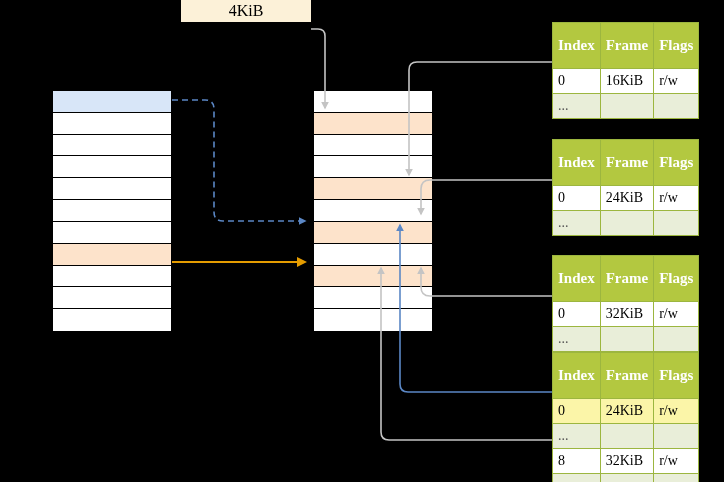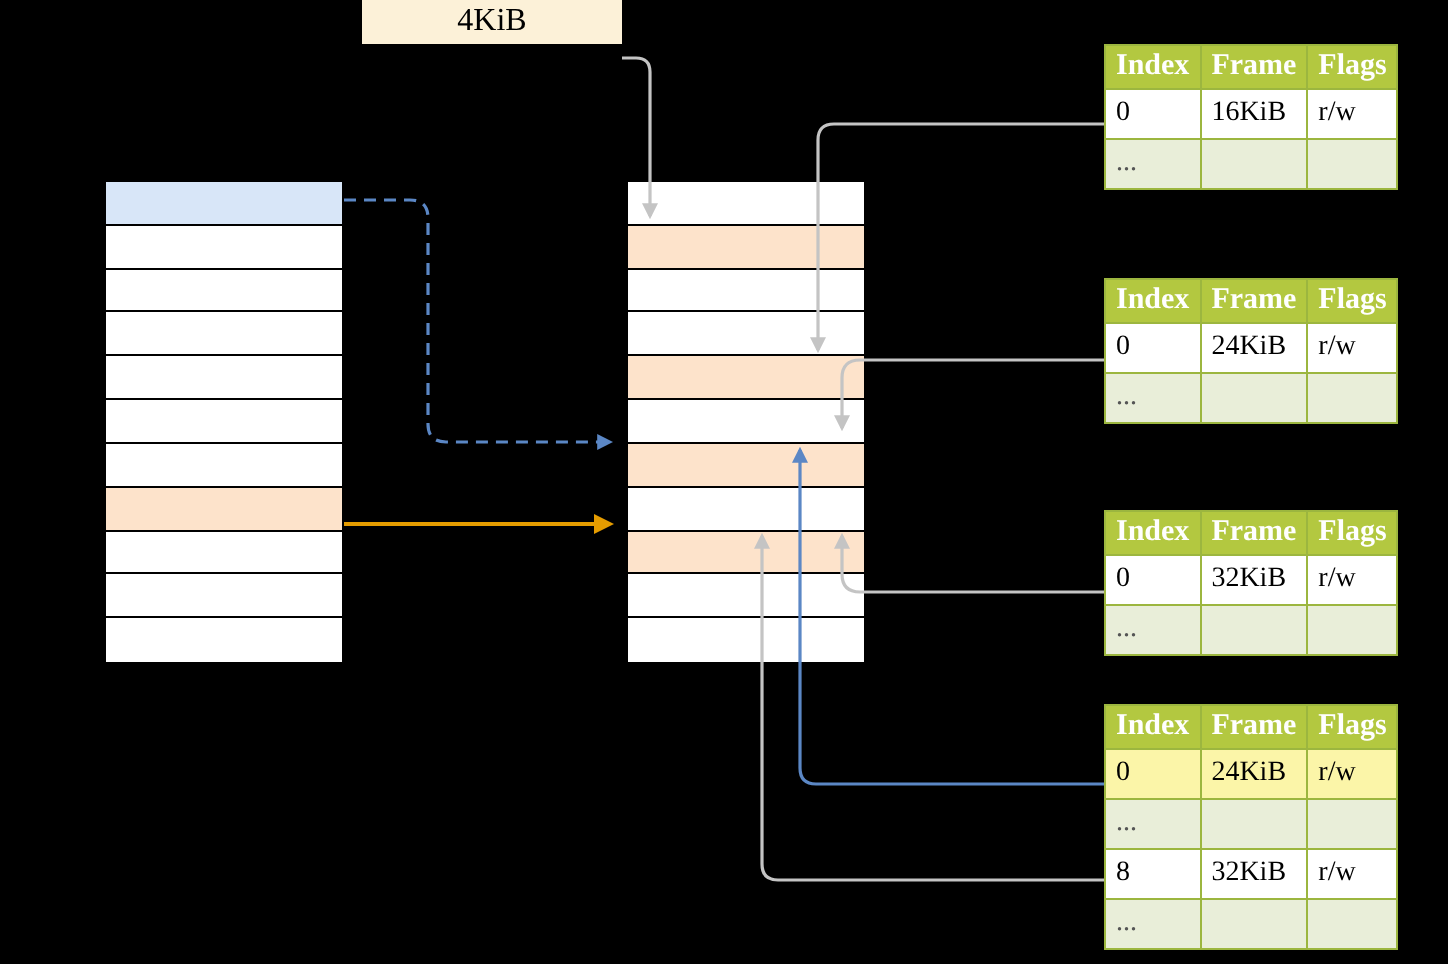--- a/index.html
+++ b/index.html
@@ -16,21 +16,21 @@
 
   
   .labelbox{position:absolute;background:#fcf1d8;border:0;
             display:flex;align-items:center;justify-content:center;
             font-size:16px;color:#000;}
 
   
   .ptable{position:absolute;border-collapse:collapse;
           border:1px solid #9cb63f;background:#fff;font-size:14px;}
   .ptable th{background:#b3c840;color:#ffffff;font-weight:bold;
-             text-align:left;padding:2px 5px;border:1px solid #9cb63f;
+             text-align:left;padding:14px 5px;border:1px solid #9cb63f;
              font-size:15px;white-space:nowrap;}
   .ptable td{padding:2px 5px;border:1px solid #9cb63f;color:#000;
              background:#ffffff;height:20px;white-space:nowrap;}
   .ptable tr.dots td{background:#e9eed9;color:#555;}
   .ptable td.hl{background:#fbf5a8;}
 
   svg.wires{position:absolute;left:0;top:0;width:724px;height:482px;
             pointer-events:none;}
 </style>
 </head>

